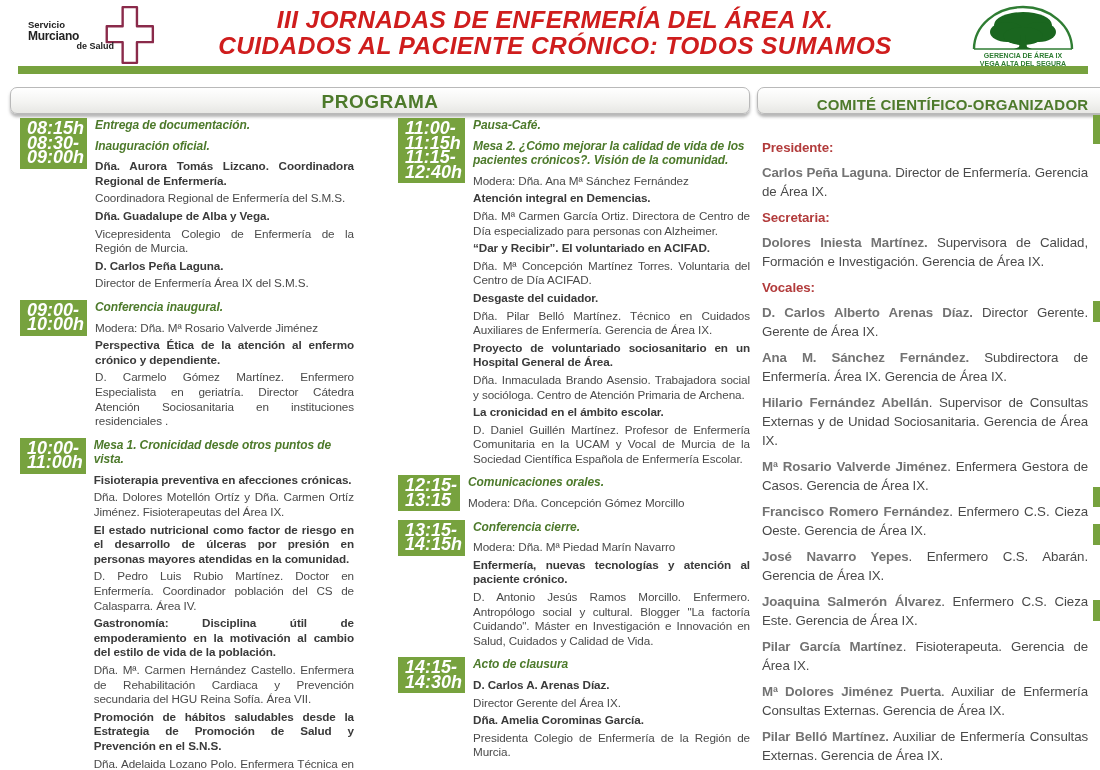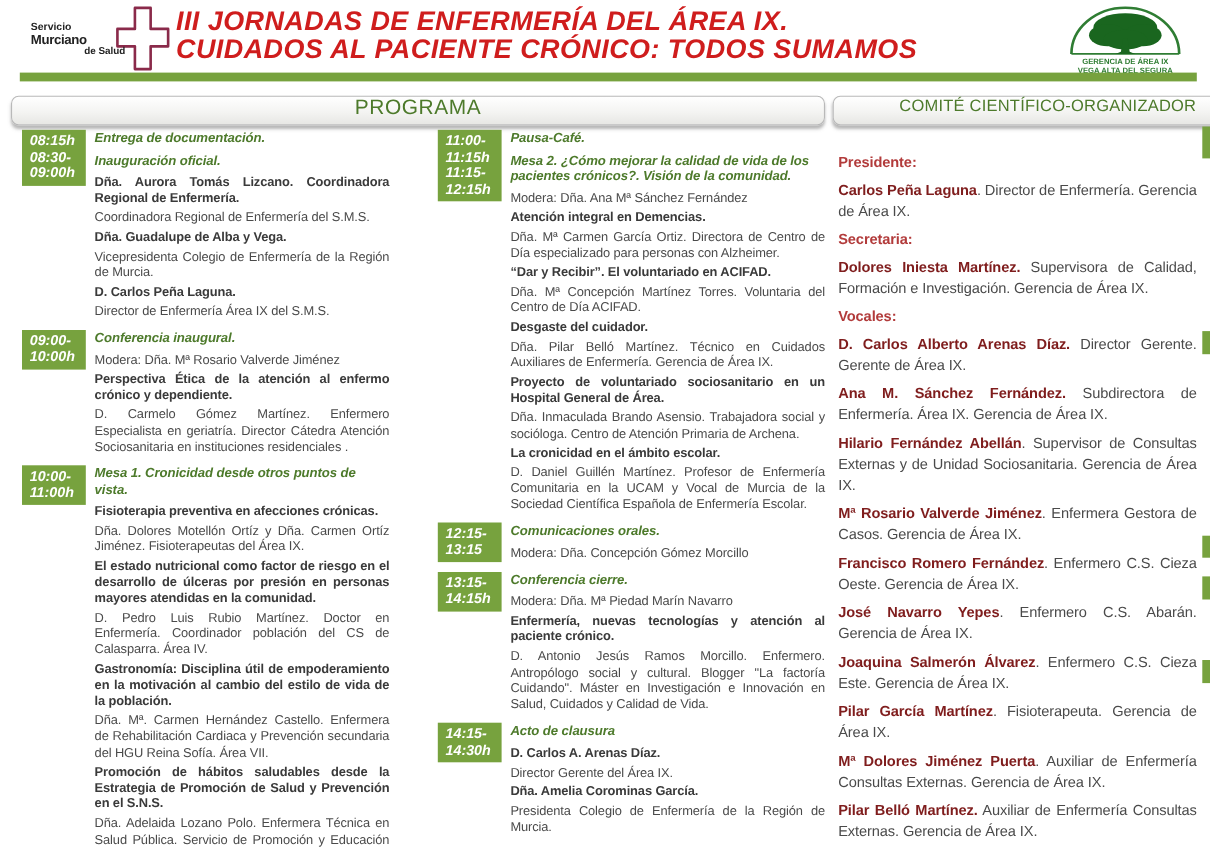--- a/index.html
+++ b/index.html
@@ -9,67 +9,67 @@
     -webkit-font-smoothing:antialiased;
   }
   
   .logo-left { position:absolute; left:28px; top:4px; width:135px; height:62px; }
   .logo-left svg { position:absolute; right:0; top:0; }
   .logo-left .txt { position:absolute; left:0; top:16px; width:100px; color:#222; line-height:1; }
   .logo-left .l1 { font-size:9.5px; font-weight:bold; }
   .logo-left .l2 { font-size:12px; font-weight:bold; letter-spacing:-0.3px; }
   .logo-left .l3 { font-size:9px; font-weight:bold; text-align:right; width:86px; }
   .main-title {
-    position:absolute; left:160px; right:150px; top:7px; text-align:left;
+    position:absolute; left:160px; right:150px; top:7px; text-align:center;
     color:var(--title-red); font-weight:bold; font-style:italic;
     font-size:24.5px; line-height:26px; letter-spacing:0.4px; white-space:nowrap;
   }
   .logo-right { position:absolute; left:962px; top:3px; width:122px; height:64px; }
   .green-bar { position:absolute; left:18px; top:66px; width:1070px; height:8px; background:var(--green); }
 
   
   .section-header {
     position:absolute; top:87px; height:27px; box-sizing:border-box;
     border:1px solid #b9b9b9; border-radius:7px;
     background:linear-gradient(#ffffff 0%, #f4f4f2 55%, #e7e7e4 100%);
     box-shadow:0 3px 3px rgba(110,110,110,.5);
-    display:flex; align-items:flex-start; justify-content:center;
-    font-weight:normal; color:var(--session-green);
+    display:flex; align-items:flex-end; justify-content:center;
+    font-weight:bold; color:var(--session-green);
   }
   .section-header.program { left:10px; width:740px; font-size:19px; letter-spacing:.5px; }
   .section-header.committee { left:757px; width:391px; font-size:15px; letter-spacing:.2px; }
 
   
   .col { position:absolute; top:118px; }
   .col-left { left:20px; width:334px; }
   .col-mid  { left:374px; width:352px;margin-left:24px; }
   .block { display:flex; align-items:flex-start; margin-bottom:6px; }
   .timebox {
     flex:0 0 58px; box-sizing:border-box; background:var(--green); color:#fff;
-    font-style:italic; font-weight:bold; font-size:13px; line-height:14.5px;
+    font-style:italic; font-weight:bold; font-size:18px; line-height:14.5px;
     padding:3px 3px 4px 7px; margin-right:8px;
   }
   .timebox div { white-space:nowrap; }
   .content { flex:1; min-width:0; font-size:11.7px; line-height:14.6px; letter-spacing:-0.1px; }
   .content p { margin:0 0 3px; text-align:justify; }
   .content p.session {
     color:var(--session-green); font-style:italic; font-weight:bold;
     margin-bottom:6px; font-size:12px; text-align:left;
   }
   .content p.bold { font-weight:bold; color:#3a3a3a; }
   .content p.normal { color:#4a4a4a; }
 
   
   .committee-list {
     position:absolute; left:762px; top:134px; width:326px;
     font-size:13.3px; line-height:19px; letter-spacing:-0.1px;
   }
   .cmte-heading { color:var(--committee-red); font-weight:bold; margin:4px 0 6px; }
   .cmte-member { margin:0 0 7px; text-align:justify; color:#4a4a4a; }
-  .cmte-member strong { color:#7f1d1d;margin-top:15px; }
+  .cmte-member strong { color:#737373;margin-top:15px; }
 
   
   .edge-mark { position:absolute; left:1093px; width:7px; background:var(--green); }
 </style>
 </head>
 <body>
 
 <div class="page">
 
   <div class="logo-left">
@@ -160,21 +160,21 @@
           <p class="normal">Dña. Adelaida Lozano Polo. Enfermera Técnica en Salud Pública. Servicio de Promoción y Educación para la Salud.</p>
         </div>
       </div>
     </div>
   <div class="col col-mid" id="program-col-1">
       <div class="block">
         <div class="timebox">
           <div>11:00-</div>
           <div>11:15h</div>
           <div>11:15-</div>
-          <div>12:15h</div>
+          <div>12:40h</div>
         </div>
         <div class="content">
           <p class="session">Pausa-Café.</p>
           <p class="session">Mesa 2. ¿Cómo mejorar la calidad de vida de los pacientes crónicos?. Visión de la comunidad.</p>
           <p class="normal">Modera: Dña. Ana Mª Sánchez Fernández</p>
           <p class="bold">Atención integral en Demencias.</p>
           <p class="normal">Dña. Mª Carmen García Ortiz. Directora de Centro de Día especializado para personas con Alzheimer.</p>
           <p class="bold">“Dar y Recibir”. El voluntariado en ACIFAD.</p>
           <p class="normal">Dña. Mª Concepción Martínez Torres. Voluntaria del Centro de Día ACIFAD.</p>
           <p class="bold">Desgaste del cuidador.</p>

